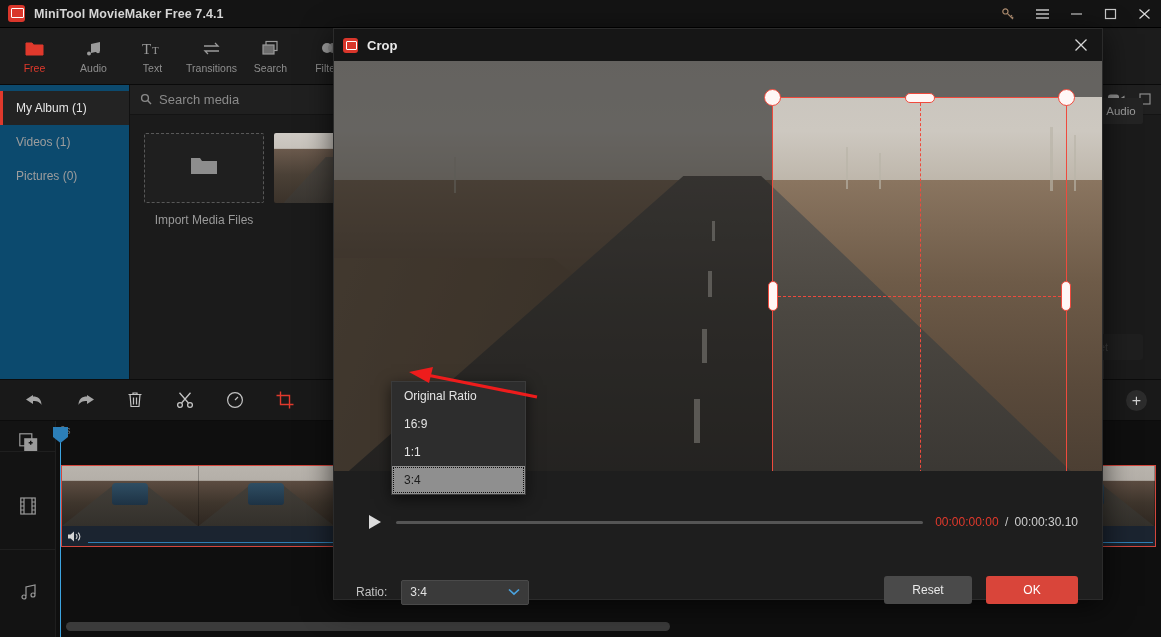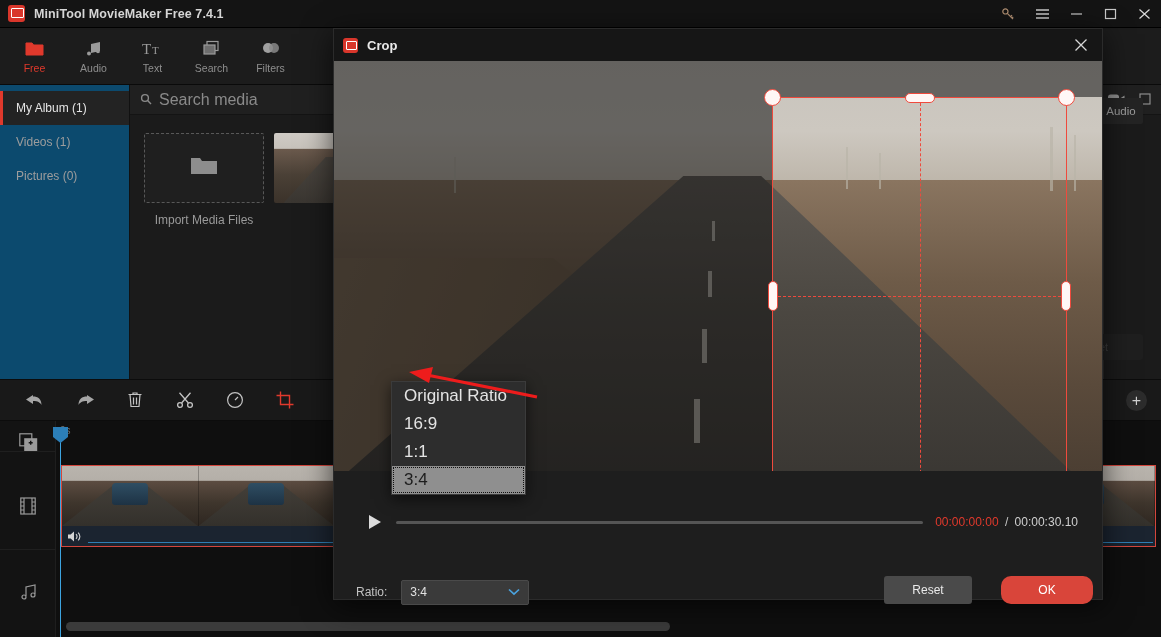--- a/index.html
+++ b/index.html
@@ -69,21 +69,21 @@
     content: ""; position: absolute; left: 0; top: 0; bottom: 0; width: 3px; background: #e0392c;
   }
   .media-main { position: absolute; left: 130px; top: 0; right: 0; bottom: 0; background: #1b1b1b; }
   .media-toolbar {
     height: 30px; display: flex; align-items: center; background: #202020;
     border-bottom: 1px solid #141414; padding: 0 10px;
   }
   .search-wrap { display: flex; align-items: center; gap: 7px; flex: 1; }
   .search-input {
     background: transparent; border: none; outline: none;
-    color: #8a8a8a; font-size: 16px; font-family: "Liberation Sans", sans-serif; width: 200px;
+    color: #8a8a8a; font-size: 13px; font-family: "Liberation Sans", sans-serif; width: 200px;
   }
   .search-input::placeholder { color: #8a8a8a; }
   .media-tool-icons { display: flex; align-items: center; gap: 14px; color: #8d8d8d; }
   .media-grid { display: flex; gap: 10px; padding: 18px 14px 0 14px; }
   .import-cell { width: 120px; }
   .import-box {
     width: 120px; height: 70px; border: 1px dashed #585858; border-radius: 2px;
     display: flex; align-items: center; justify-content: center; background: #1f1f1f;
   }
   .cell-label { margin-top: 10px; text-align: center; color: #9a9a9a; font-size: 12px; }
@@ -219,29 +219,29 @@
   .select-box {
     margin-left: 14px; width: 128px; height: 25px; background: #3a3a3a; border: 1px solid #4a4a4a;
     border-radius: 2px; display: flex; align-items: center; padding: 0 8px; color: #e2e2e2; font-size: 12px;
     justify-content: space-between;
   }
   .btn-reset {
     position: absolute; right: 130px; top: 105px; width: 88px; height: 28px; border-radius: 3px;
     background: #4a4a4a; color: #eaeaea; font-size: 12px; display: flex; align-items: center; justify-content: center;
   }
   .btn-ok {
-    position: absolute; right: 9px; top: 105px; width: 92px; height: 28px; border-radius: 10px;
+    position: absolute; right: 24px; top: 105px; width: 92px; height: 28px; border-radius: 3px;
     background: #d9453a; color: #fff; font-size: 12px; display: flex; align-items: center; justify-content: center;
   }
   
   .dropdown {
     position: absolute; left: 391px; top: 381px; width: 135px; background: #2d2d2d;
     border: 1px solid #3b3b3b; z-index: 40; box-shadow: 0 4px 14px rgba(0,0,0,.6);
   }
-  .dd-item { height: 28px; display: flex; align-items: center; padding-left: 12px; color: #e4e4e4; font-size: 17px; }
+  .dd-item { height: 28px; display: flex; align-items: center; padding-left: 12px; color: #e4e4e4; font-size: 12px; }
   .dd-item.sel { background: #8f8f8f; color: #1d1d1d; outline: 1px dotted #111; outline-offset: -2px; }
   
   .ann-arrow { position: absolute; left: 405px; top: 363px; width: 140px; height: 40px; z-index: 45; pointer-events: none; }
 </style>
 </head>
 <body>
 
 <div id="app">
 
   <div class="titlebar">
@@ -297,20 +297,29 @@
       <span>Audio</span>
     </div>
     <div class="tab">
       <span class="ticon">
         <svg width="22" height="17" viewBox="0 0 22 17" fill="#9a9a9a" font-size="14">
             <text x="0" y="14" font-family="Liberation Serif, serif" font-size="15" fill="#9a9a9a">T</text>
             <text x="10" y="14" font-family="Liberation Serif, serif" font-size="11" fill="#9a9a9a">T</text>
           </svg>
       </span>
       <span>Text</span>
+    </div>
+    <div class="tab">
+      <span class="ticon">
+        <svg width="19" height="15" viewBox="0 0 19 15" stroke="#9a9a9a" stroke-width="1.3" fill="none">
+          <path d="M2 5h14l-3-3"></path>
+            <path d="M17 10H3l3 3"></path>
+        </svg>
+      </span>
+      <span>Transitions</span>
     </div>
     <div class="tab">
       <span class="ticon">
         <svg width="19" height="17" viewBox="0 0 19 17" fill="none" stroke="#9a9a9a" stroke-width="1.2">
           <rect x="5" y="1.5" width="11" height="9"></rect>
             <rect x="2" y="5" width="11" height="9" fill="#6e6e6e"></rect>
         </svg>
       </span>
       <span>Search</span>
     </div>

